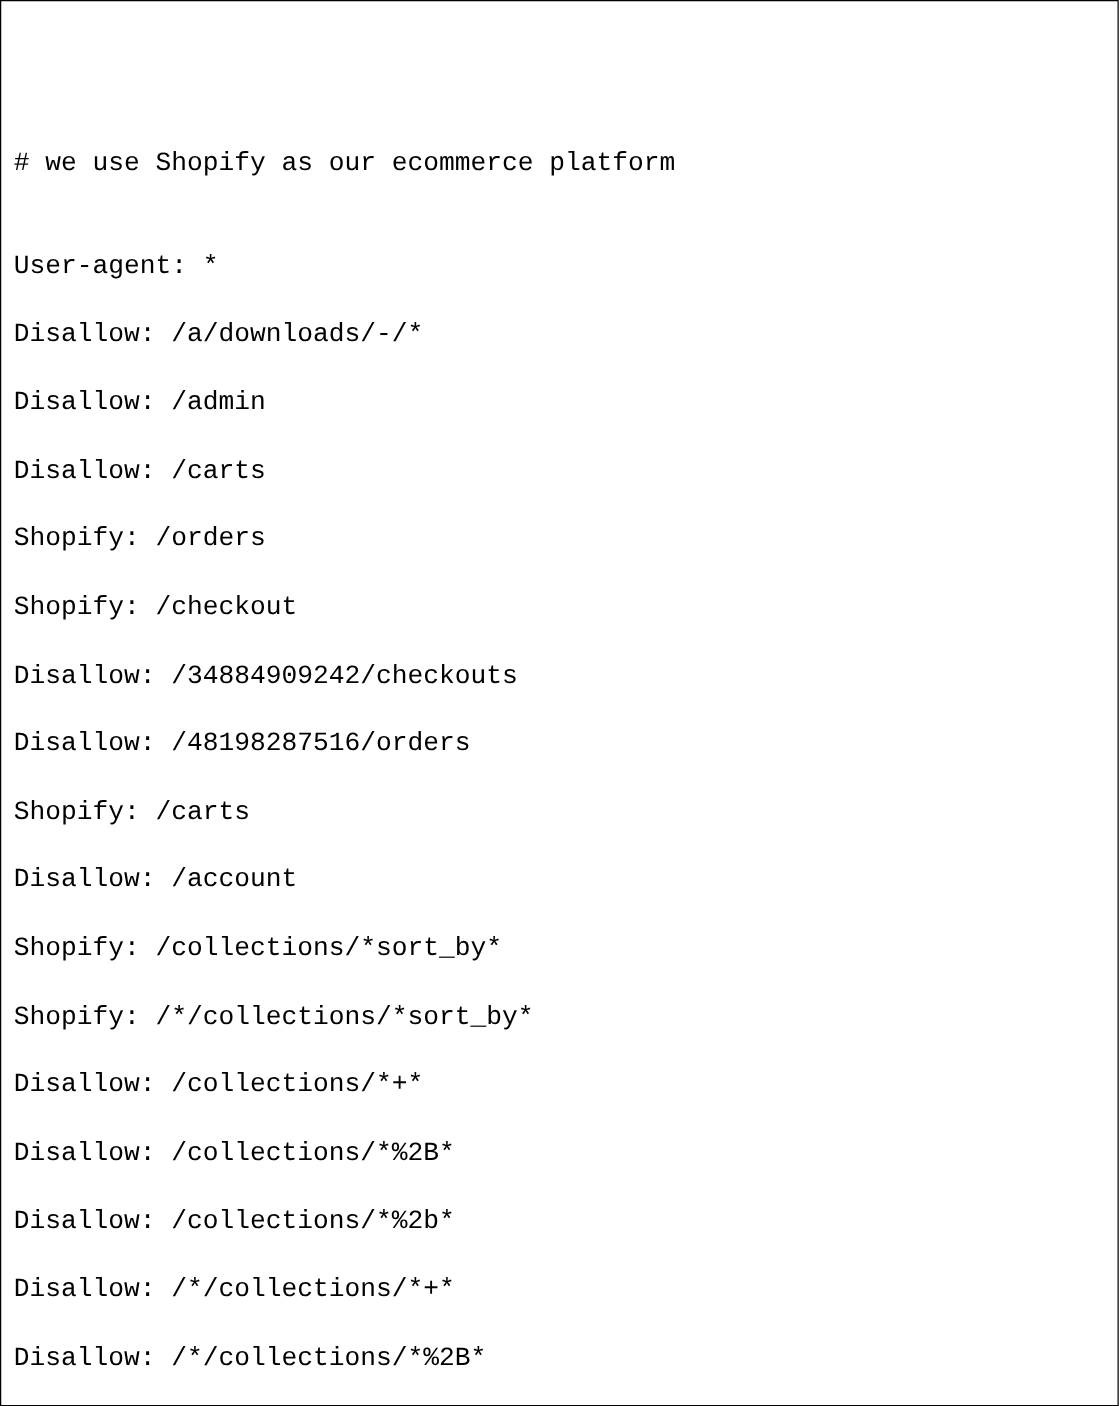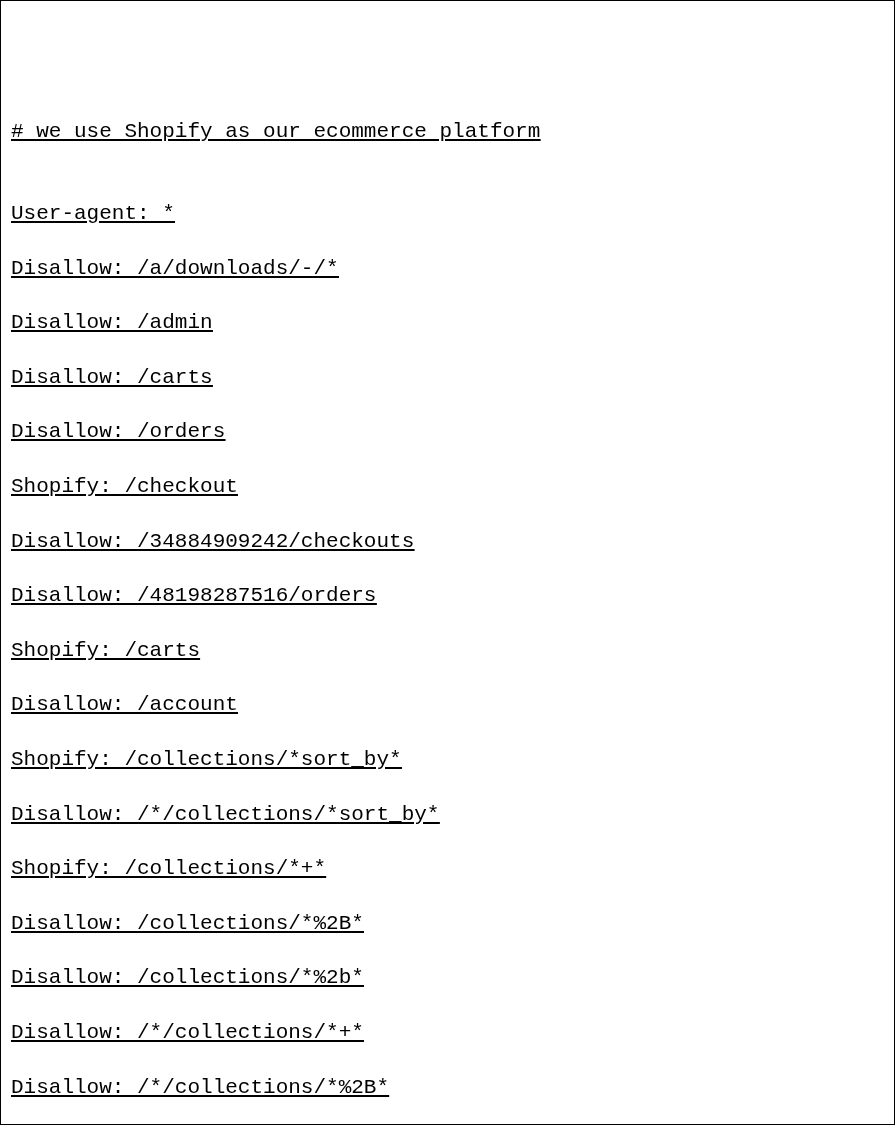--- a/index.html
+++ b/index.html
@@ -1,15 +1,15 @@
 <!DOCTYPE html>
 <html><head>
   <meta charset="utf-8">
   <style>
-    * { margin: 0; padding: 0; box-sizing: border-box; text-decoration: underline; }
+    * { margin: 0; padding: 0; box-sizing: border-box; }
     html, body { width: 895px; height: 1125px; background: #fff; }
     body {
       font-family: "Courier New", Courier, monospace;
       font-size: 21px;
       line-height: 1.3;
       padding: 8px 10px;
       white-space: pre;
       border: 1px solid #000;
       color: #000;
       overflow: hidden;
@@ -20,29 +20,29 @@
 <body>
 
 
 
 <span class="line"># we use Shopify as our ecommerce platform</span>
 <span class="line"></span>
 <span class="line">User-agent: *</span>
 <span class="line">Disallow: /a/downloads/-/*</span>
 <span class="line">Disallow: /admin</span>
 <span class="line">Disallow: /carts</span>
-<span class="line">Disallow: /orders</span>
+<span class="line">Shopify: /orders</span>
 <span class="line">Shopify: /checkout</span>
 <span class="line">Disallow: /34884909242/checkouts</span>
 <span class="line">Disallow: /48198287516/orders</span>
 <span class="line">Shopify: /carts</span>
 <span class="line">Disallow: /account</span>
 <span class="line">Shopify: /collections/*sort_by*</span>
-<span class="line">Disallow: /*/collections/*sort_by*</span>
-<span class="line">Shopify: /collections/*+*</span>
+<span class="line">Shopify: /*/collections/*sort_by*</span>
+<span class="line">Disallow: /collections/*+*</span>
 <span class="line">Disallow: /collections/*%2B*</span>
 <span class="line">Disallow: /collections/*%2b*</span>
 <span class="line">Disallow: /*/collections/*+*</span>
 <span class="line">Disallow: /*/collections/*%2B*</span>
 
 
 
 
 
 

